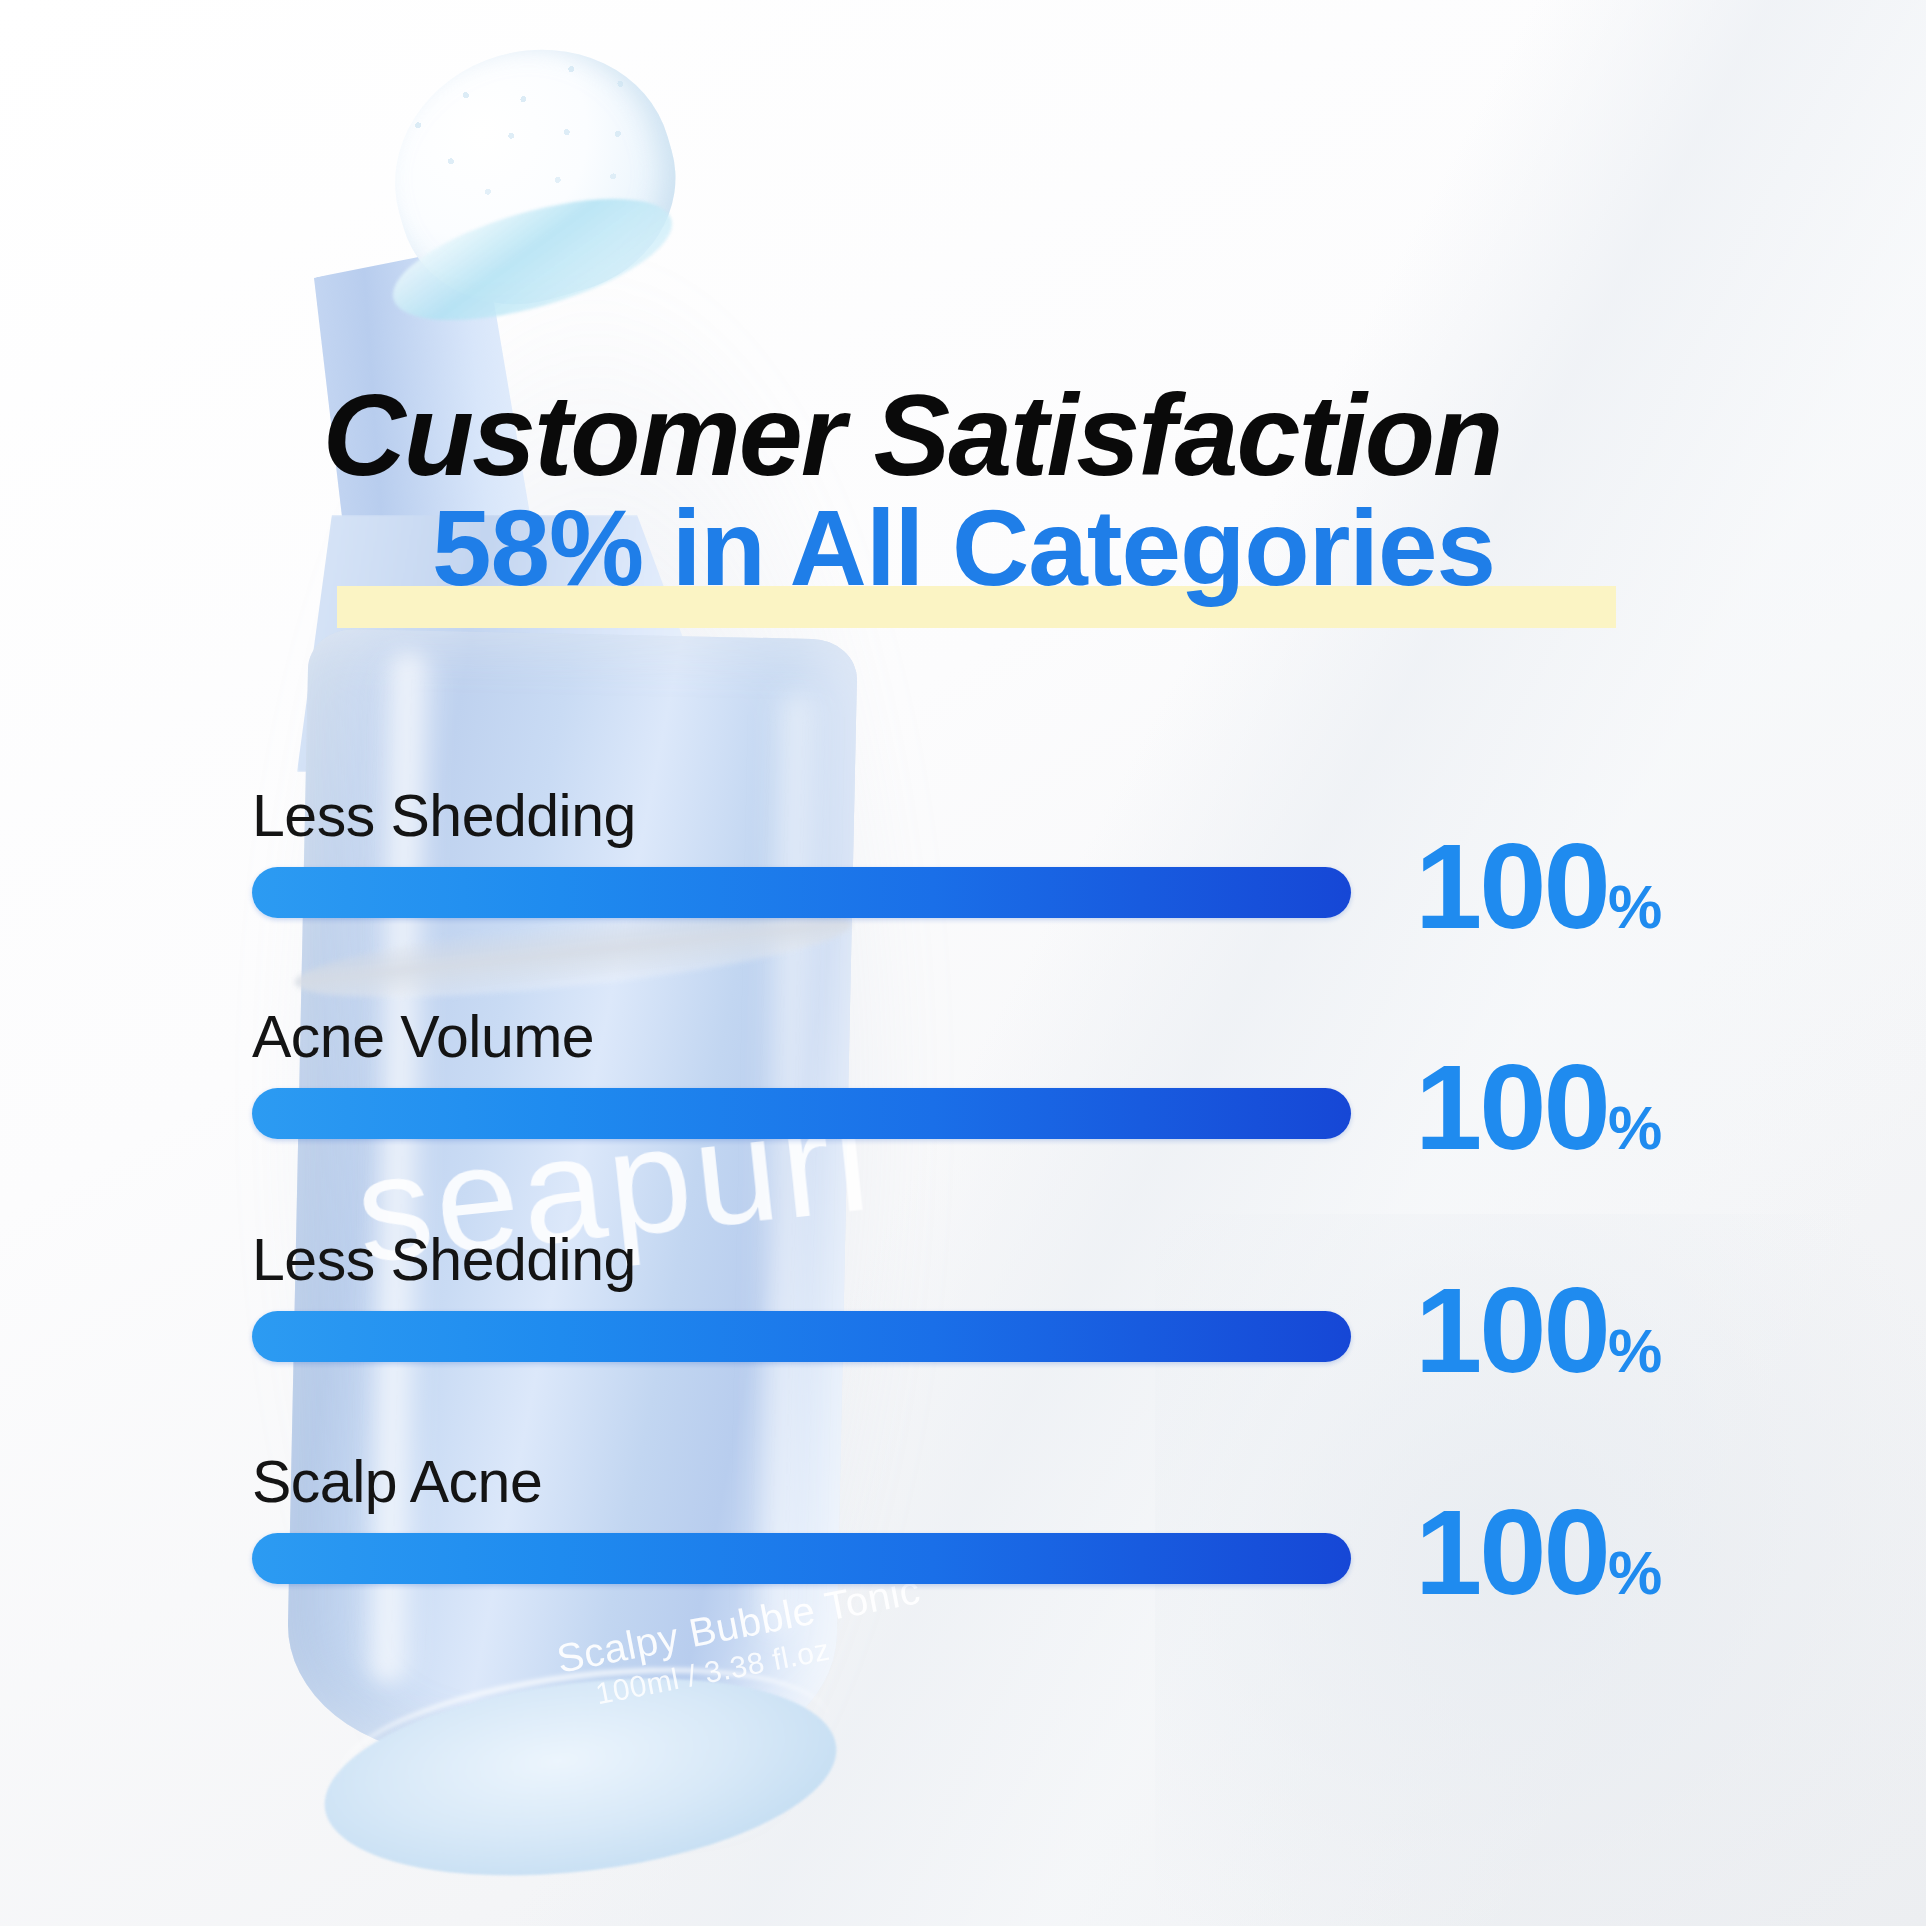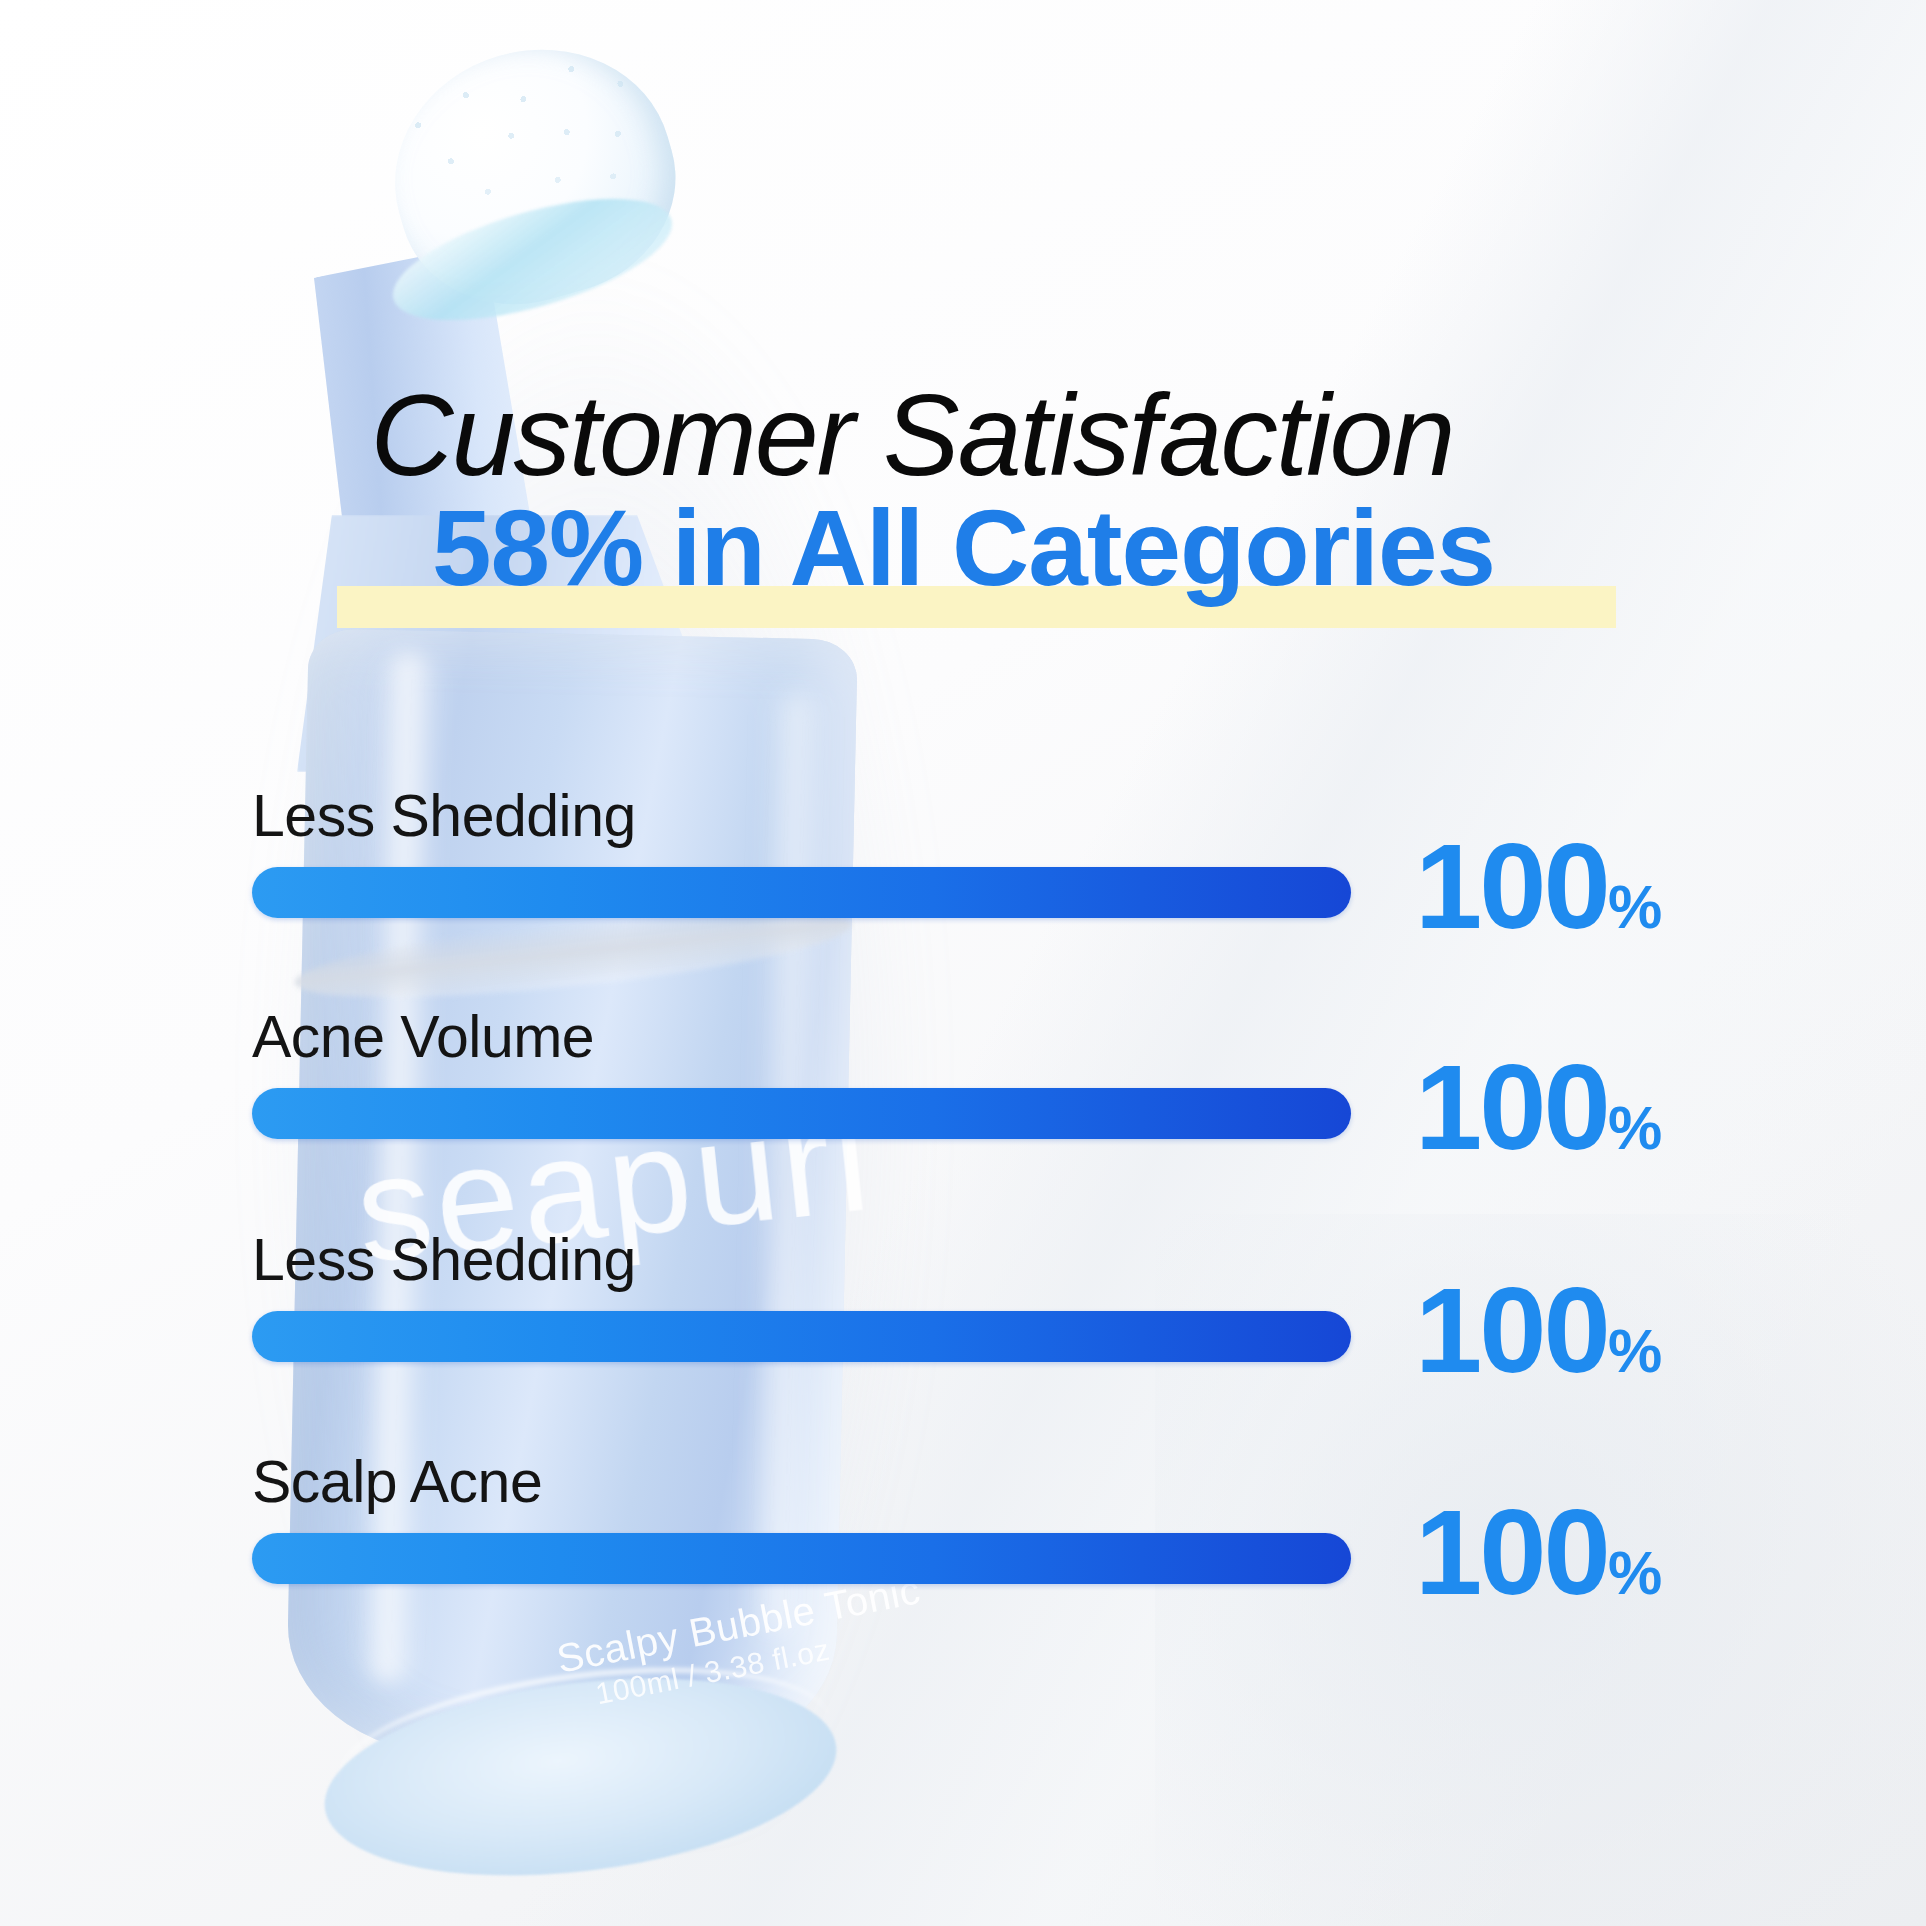--- a/index.html
+++ b/index.html
@@ -254,21 +254,21 @@
     width: 1927px;
     height: 653px;
   }
   .headline {
     position: absolute;
     left: 0;
     top: 378px;
     width: 1824px;
     text-align: center;
     font-size: 115px;
-    font-weight: 400;
+    font-weight: 700;
     font-style: italic;
     letter-spacing: -2px;
     color: #0a0a0a;
     line-height: 1;
     white-space: nowrap;
   }
   .subhead-wrap {
     position: absolute;
     left: 0;
     top: 495px;

